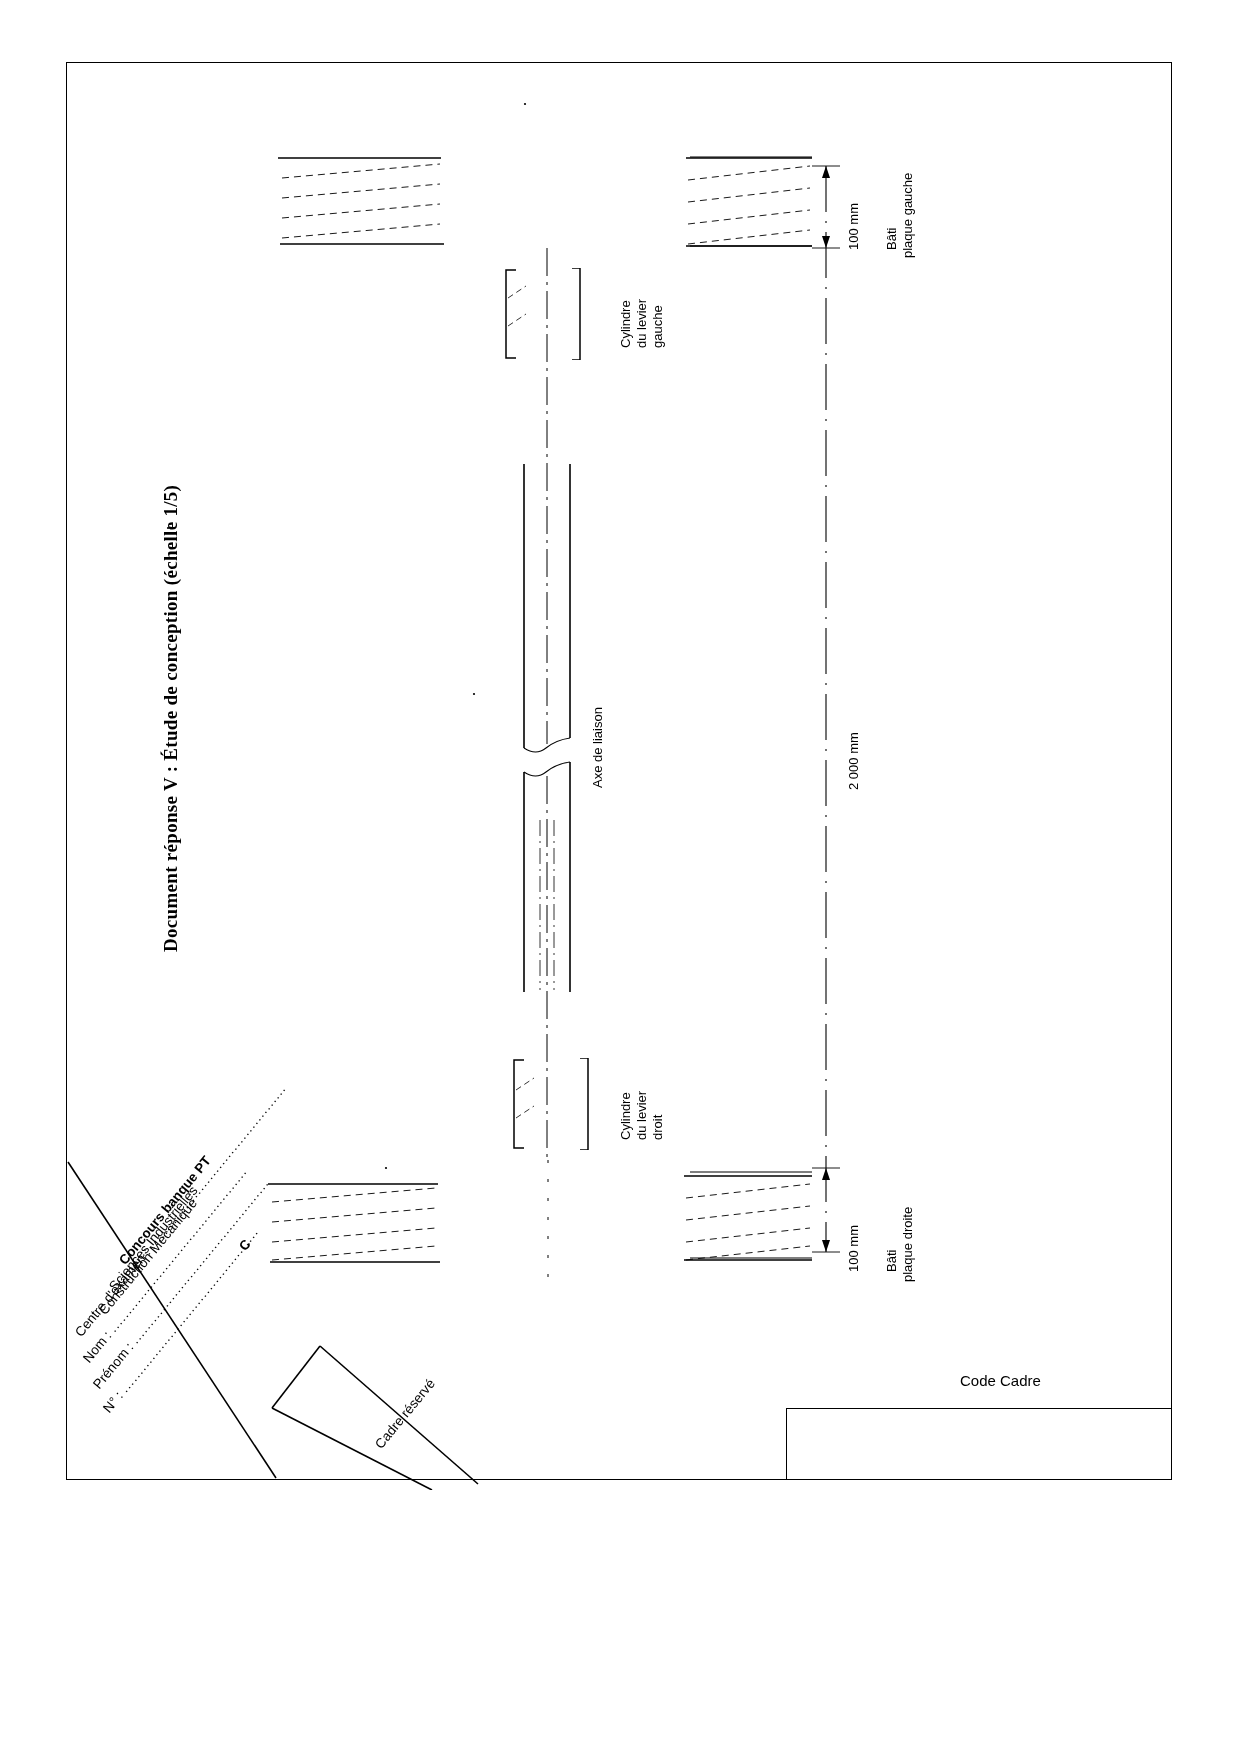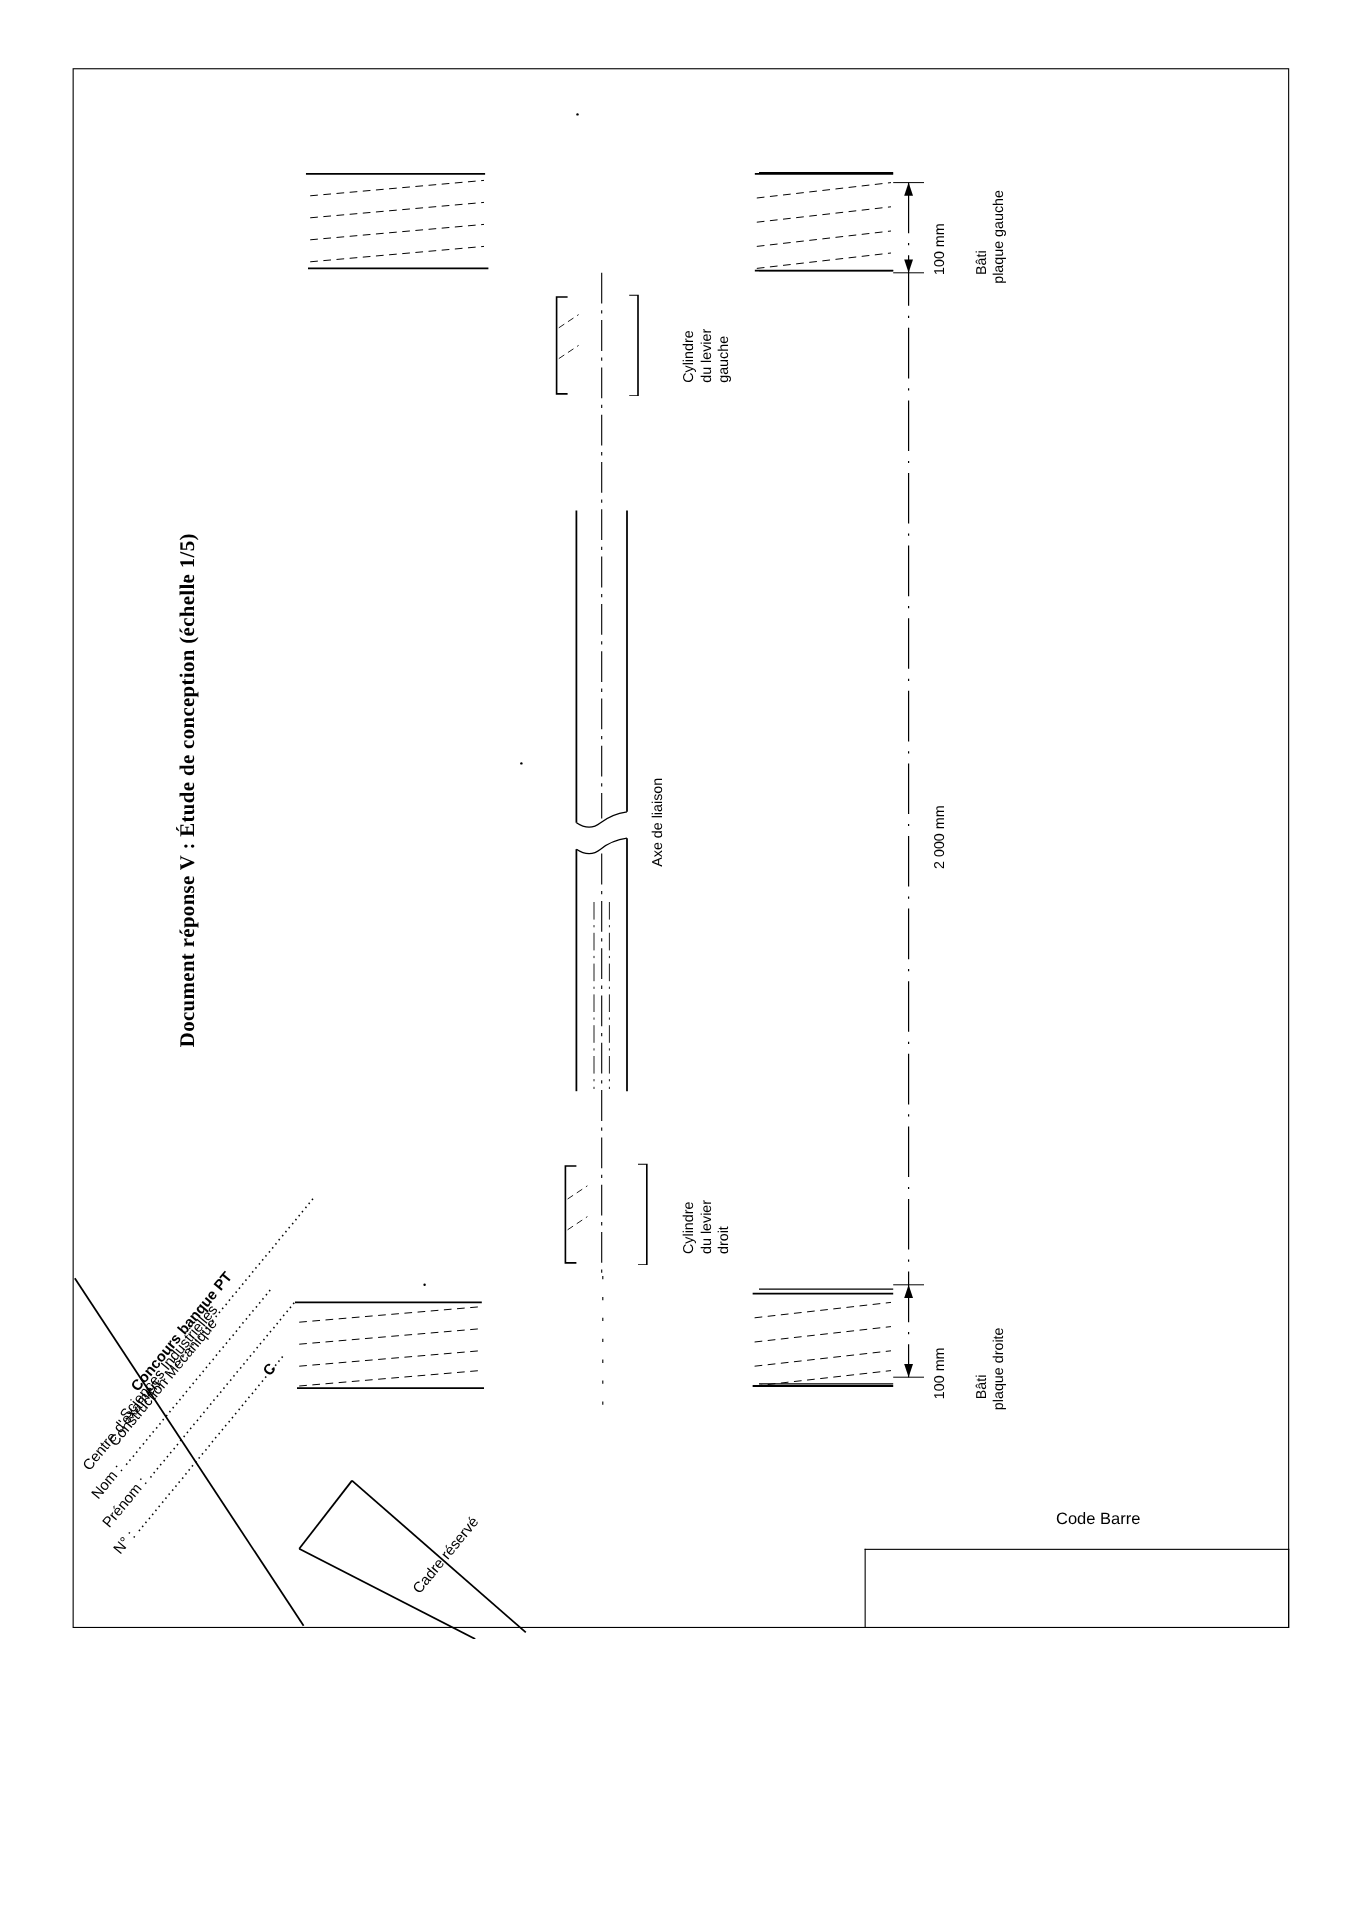--- a/index.html
+++ b/index.html
@@ -293,13 +293,13 @@
   <span class="dots">............................................</span>
 </div>
 <div class="cart-txt" style="left:100px; top:1406px;">
   <span>N° :</span>
   <span class="dots">............................................</span>
 </div>
 
 <div id="cadre-reserve-label">Cadre réservé</div>
 
 <div id="code-barre-box"></div>
-<div id="code-barre-label">Code Barre</div>
+<div id="code-barre-label">Code Cadre</div>
 
 </body></html>

